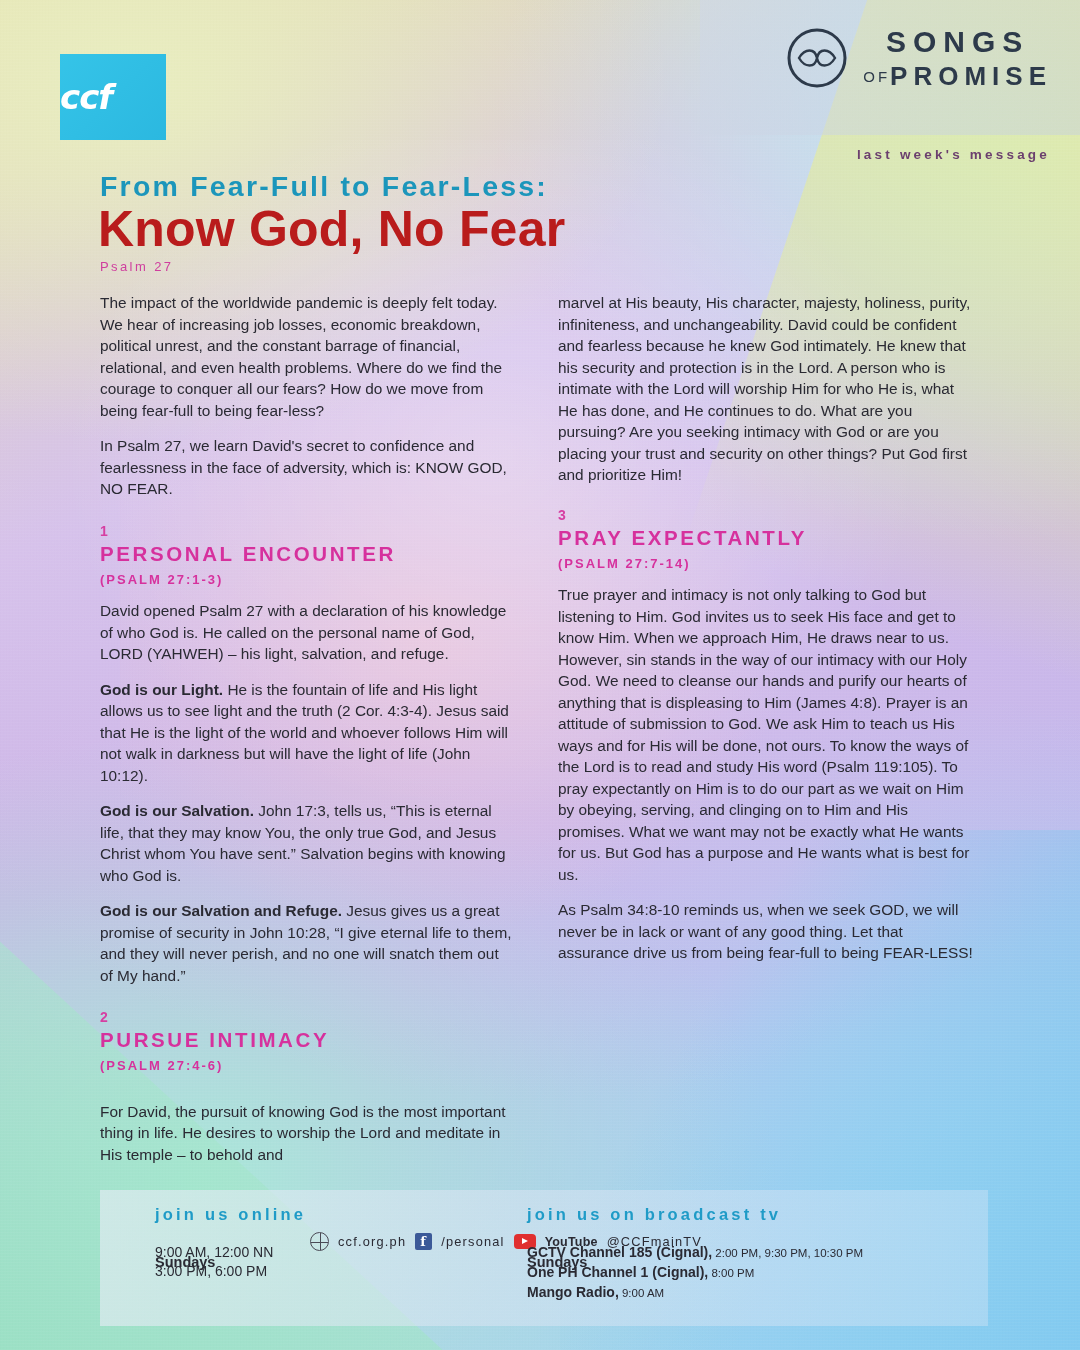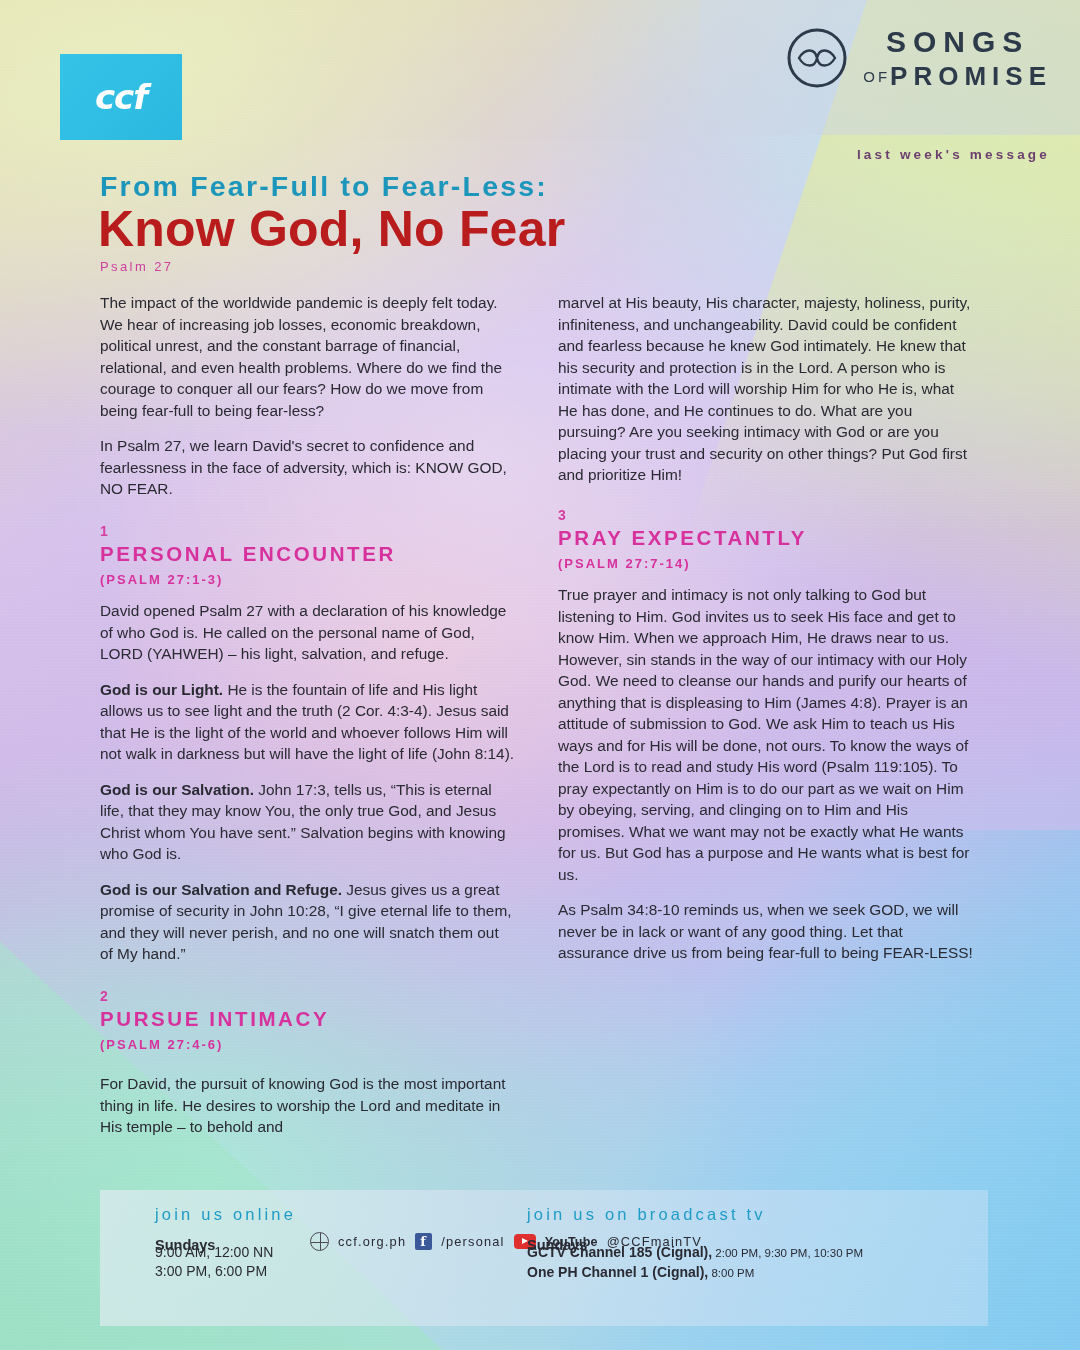--- a/index.html
+++ b/index.html
@@ -71,25 +71,24 @@
     background-image:
       repeating-linear-gradient(0deg, rgba(255,255,255,0.25) 0px, rgba(255,255,255,0.25) 1px, rgba(0,0,0,0) 1px, rgba(0,0,0,0) 3px),
       repeating-linear-gradient(90deg, rgba(0,0,0,0.05) 0px, rgba(0,0,0,0.05) 1px, rgba(0,0,0,0) 1px, rgba(0,0,0,0) 3px);
     pointer-events: none;
   }
 
   
   .ccf-badge {
     position: absolute;
     left: 60px; top: 54px;
-    width: 122px; height: 86px;
+    width: 106px; height: 86px;
     background: linear-gradient(135deg, #35c4e8 0%, #2bb8e0 100%);
     display: flex;
     align-items: center;
-    justify-content: center;
   }
   .ccf-badge .ccf-text {
     font-family: "DejaVu Sans", sans-serif;
     font-weight: bold;
     font-style: italic;
     font-size: 34px;
     color: #ffffff;
     letter-spacing: -1px;
   }
   .ccf-badge-glow {
@@ -223,24 +222,24 @@
   .footer {
     position: absolute;
     left: 100px; top: 1190px;
     width: 888px; height: 136px;
     background: linear-gradient(100deg, rgba(232,236,246,0.62) 0%, rgba(222,230,244,0.5) 45%, rgba(205,226,245,0.45) 100%);
   }
   .footer-col-a { position: absolute; left: 155px; top: 1205px; }
   .footer-col-b { position: absolute; left: 527px; top: 1205px; }
   .foot-head {
     font-size: 16.5px;
-    font-weight: normal;
+    font-weight: bold;
     letter-spacing: 3.2px;
     color: #1f9bc7;
-    margin-bottom: 13px;
+    margin-bottom: 30px;
   }
   .foot-head-b { color: #1f9bc7; }
   .foot-sub {
     font-size: 14.5px;
     font-weight: bold;
     color: #2a2a33;
     margin-bottom: 3px;
   }
   .foot-line {
     font-size: 14px;
@@ -365,36 +364,36 @@
     <p>In Psalm 27, we learn David's secret to confidence and fearlessness in the face of adversity, which is: KNOW GOD, NO FEAR.</p>
 
     <div class="sec">
       <div class="sec-num">1</div>
       <div class="sec-title">PERSONAL ENCOUNTER</div>
       <div class="sec-ref">(PSALM 27:1-3)</div>
     </div>
 
     <p>David opened Psalm 27 with a declaration of his knowledge of who God is. He called on the personal name of God, LORD (YAHWEH) – his light, salvation, and refuge.</p>
     <p>
-      <span class="lead-bold">God is our Light.</span><span> He is the fountain of life and His light allows us to see light and the truth (2 Cor. 4:3-4). Jesus said that He is the light of the world and whoever follows Him will not walk in darkness but will have the light of life (John 8:14).</span>
+      <span class="lead-bold">God is our Light.</span><span> He is the fountain of life and His light allows us to see light and the truth (2 Cor. 4:3-4). Jesus said that He is the light of the world and whoever follows Him will not walk in darkness but will have the light of life (John 10:12).</span>
     </p>
     <p>
       <span class="lead-bold">God is our Salvation.</span><span> John 17:3, tells us, “This is eternal life, that they may know You, the only true God, and Jesus Christ whom You have sent.” Salvation begins with knowing who God is.</span>
     </p>
     <p>
       <span class="lead-bold">God is our Salvation and Refuge.</span><span> Jesus gives us a great promise of security in John 10:28, “I give eternal life to them, and they will never perish, and no one will snatch them out of My hand.”</span>
     </p>
 
     <div class="sec">
       <div class="sec-num">2</div>
       <div class="sec-title">PURSUE INTIMACY</div>
       <div class="sec-ref">(PSALM 27:4-6)</div>
     </div>
 
-    <p style="margin-top:18px">For David, the pursuit of knowing God is the most important thing in life. He desires to worship the Lord and meditate in His temple – to behold and</p>
+    <p style="margin-top:24px">For David, the pursuit of knowing God is the most important thing in life. He desires to worship the Lord and meditate in His temple – to behold and</p>
   </div>
 
   <div class="col col-right">
     <p>marvel at His beauty, His character, majesty, holiness, purity, infiniteness, and unchangeability. David could be confident and fearless because he knew God intimately. He knew that his security and protection is in the Lord. A person who is intimate with the Lord will worship Him for who He is, what He has done, and He continues to do. What are you pursuing? Are you seeking intimacy with God or are you placing your trust and security on other things? Put God first and prioritize Him!</p>
 
     <div class="sec" style="margin-top:22px">
       <div class="sec-num">3</div>
       <div class="sec-title">PRAY EXPECTANTLY</div>
       <div class="sec-ref">(PSALM 27:7-14)</div>
     </div>
@@ -436,15 +435,18 @@
     <div class="foot-sub">Sundays</div>
   </div>
 
   <div class="footer-b-lines">
     <div class="foot-line">
       <span class="lead-bold">GCTV Channel 185 (Cignal),</span><span class="sm"> 2:00 PM, 9:30 PM, 10:30 PM</span>
     </div>
     <div class="foot-line">
       <span class="lead-bold">One PH Channel 1 (Cignal),</span><span class="sm"> 8:00 PM</span>
     </div>
+    <div class="foot-line">
+      <span class="lead-bold">Mango Radio,</span><span class="sm"> 9:00 AM</span>
+    </div>
   </div>
 
 </div>
 
 </body></html>

